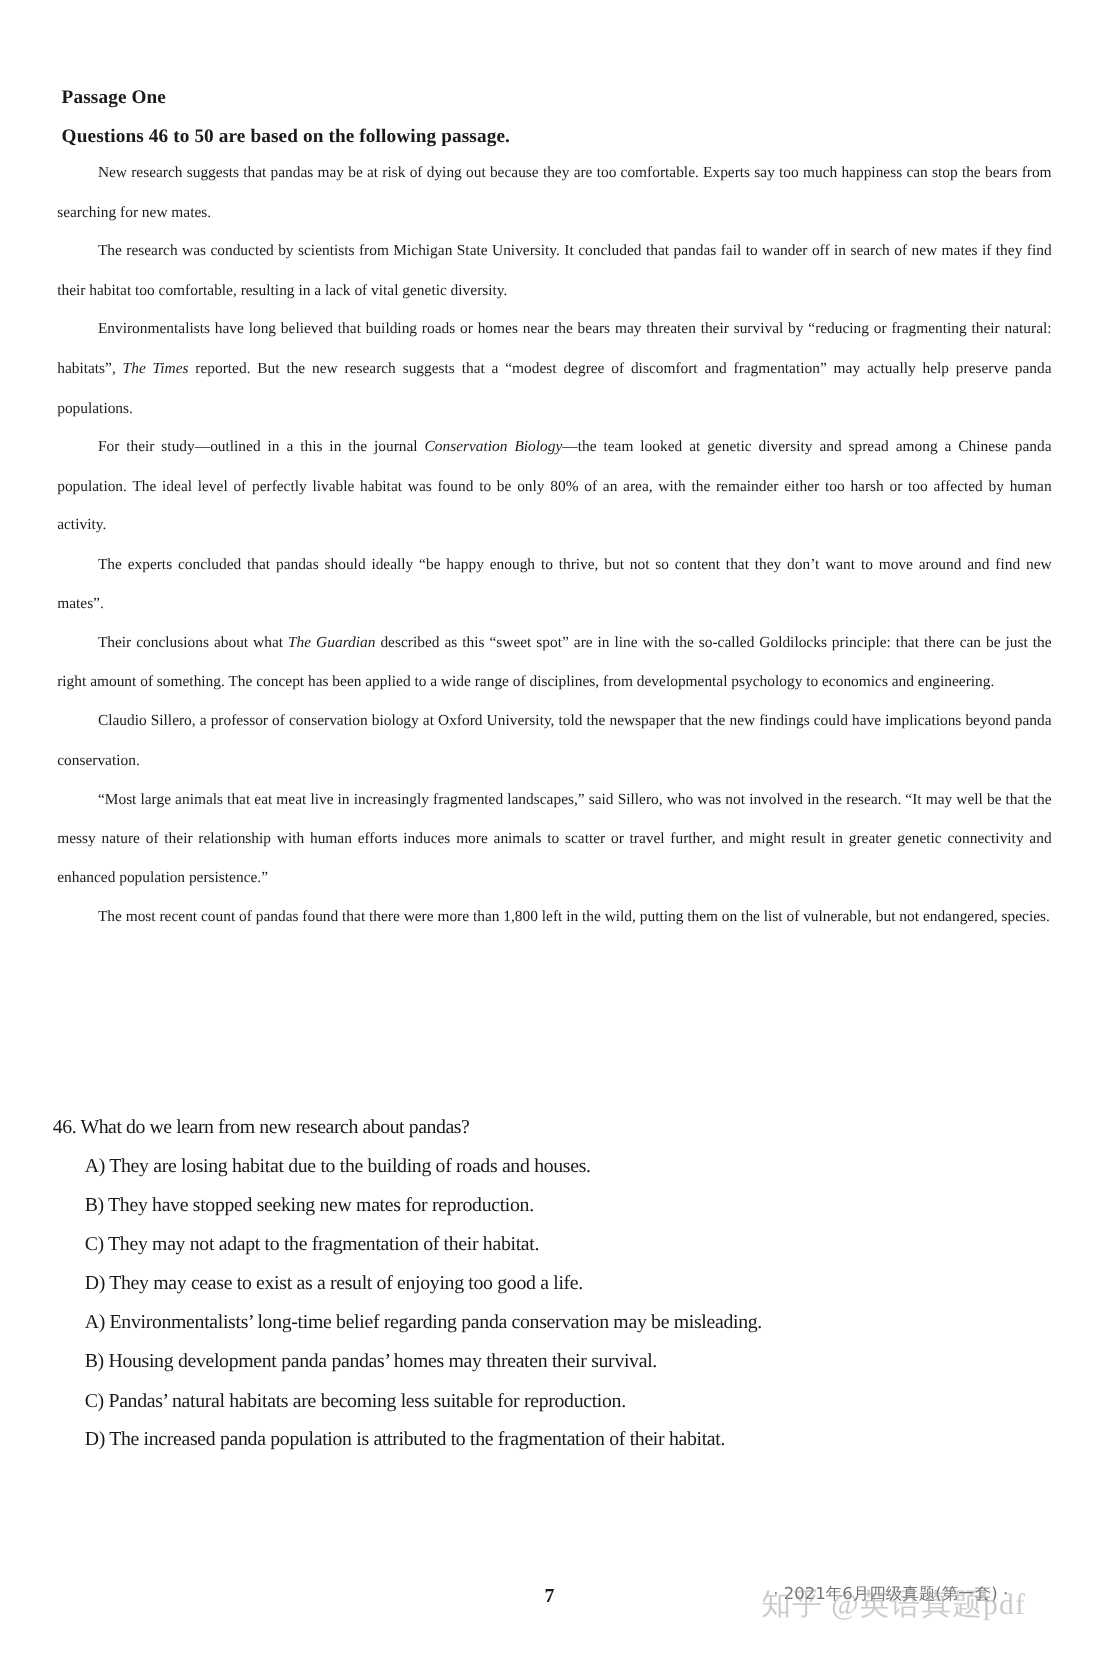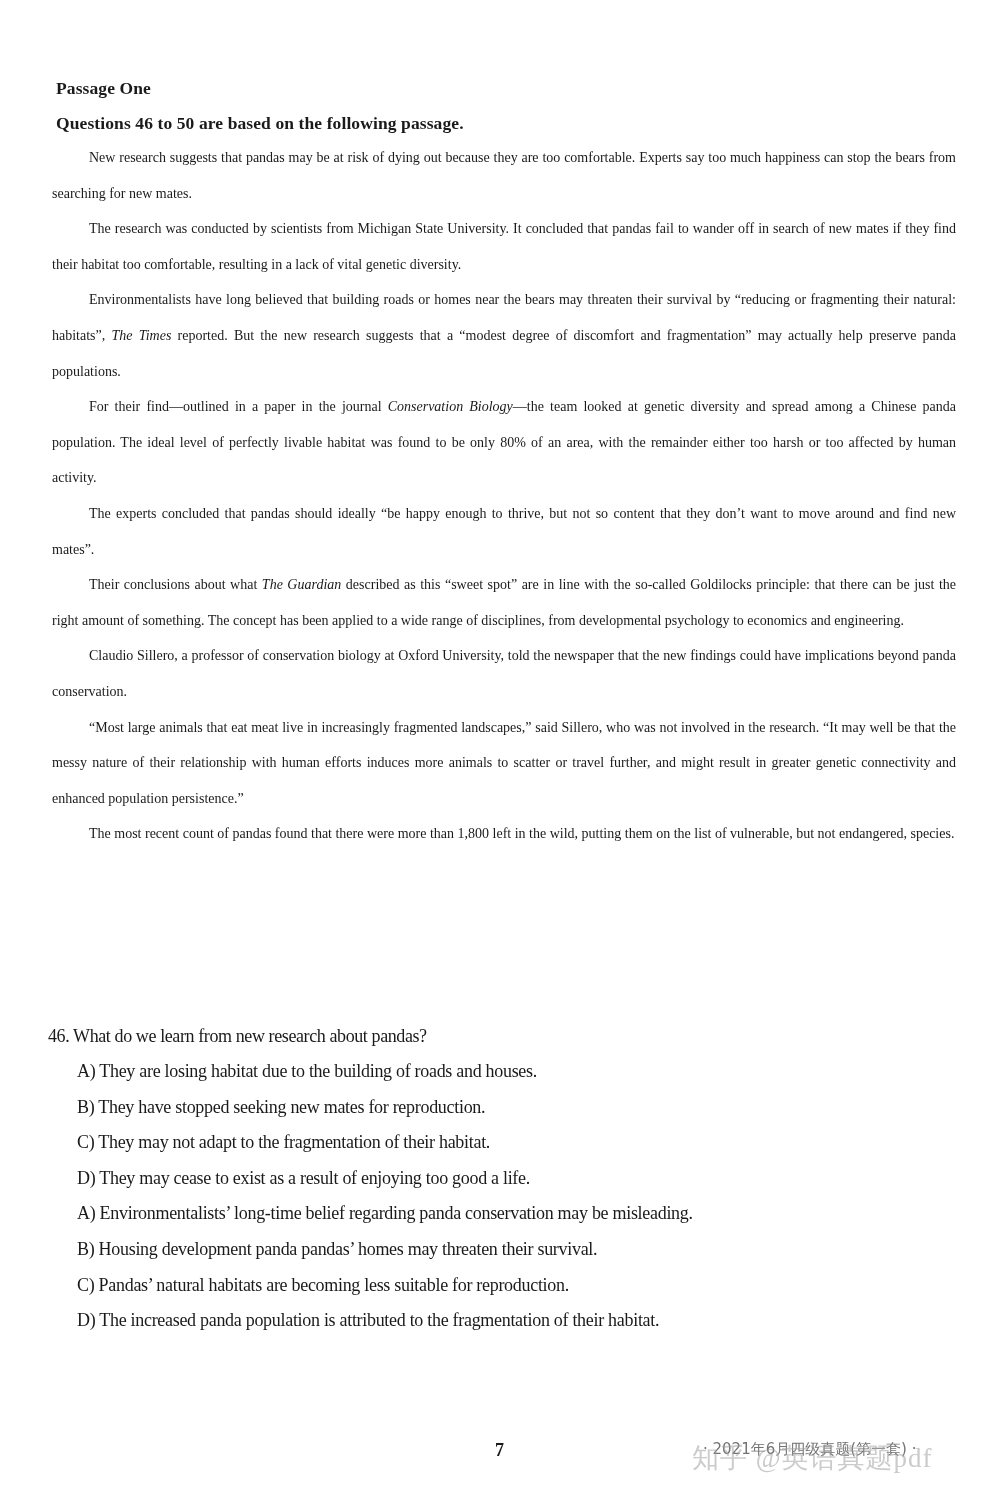--- a/index.html
+++ b/index.html
@@ -37,21 +37,20 @@
       text-align: justify;
       text-indent: 37px;
     }
     .para i { font-style: italic; }
     .questions {
       position: absolute;
       left: 48px;
       top: 1006px;
       width: 900px;
       font-size: 18px;
-      margin-top: 12px;
     }
     .q-stem {
       line-height: 36px;
       height: 36px;
       white-space: nowrap;
       letter-spacing: -0.4px;
     }
     .q-option {
       padding-left: 29px;
       line-height: 35.6px;
@@ -91,21 +90,21 @@
 
 <div class="page">
 
   <div class="heading" style="top:78px;">Passage One</div>
   <div class="heading" style="top:113px;">Questions 46 to 50 are based on the following passage.</div>
 
   <div class="passage">
     <p class="para"><span>New research suggests that pandas may be at risk of dying out because they are too comfortable. Experts say too much happiness can stop the bears from searching for new mates.</span></p>
     <p class="para"><span>The research was conducted by scientists from Michigan State University. It concluded that pandas fail to wander off in search of new mates if they find their habitat too comfortable, resulting in a lack of vital genetic diversity.</span></p>
     <p class="para"><span>Environmentalists have long believed that building roads or homes near the bears may threaten their survival by “reducing or fragmenting their natural: habitats”, </span><i>The Times</i><span> reported. But the new research suggests that a “modest degree of discomfort and fragmentation” may actually help preserve panda populations.</span></p>
-    <p class="para"><span>For their find—outlined in a paper in the journal </span><i>Conservation Biology</i><span>—the team looked at genetic diversity and spread among a Chinese panda population. The ideal level of perfectly livable habitat was found to be only 80% of an area, with the remainder either too harsh or too affected by human activity.</span></p>
+    <p class="para"><span>For their study—outlined in a this in the journal </span><i>Conservation Biology</i><span>—the team looked at genetic diversity and spread among a Chinese panda population. The ideal level of perfectly livable habitat was found to be only 80% of an area, with the remainder either too harsh or too affected by human activity.</span></p>
     <p class="para"><span>The experts concluded that pandas should ideally “be happy enough to thrive, but not so content that they don’t want to move around and find new mates”.</span></p>
     <p class="para"><span>Their conclusions about what </span><i>The Guardian</i><span> described as this “sweet spot” are in line with the so-called Goldilocks principle: that there can be just the right amount of something. The concept has been applied to a wide range of disciplines, from developmental psychology to economics and engineering.</span></p>
     <p class="para"><span>Claudio Sillero, a professor of conservation biology at Oxford University, told the newspaper that the new findings could have implications beyond panda conservation.</span></p>
     <p class="para"><span>“Most large animals that eat meat live in increasingly fragmented landscapes,” said Sillero, who was not involved in the research. “It may well be that the messy nature of their relationship with human efforts induces more animals to scatter or travel further, and might result in greater genetic connectivity and enhanced population persistence.”</span></p>
     <p class="para"><span>The most recent count of pandas found that there were more than 1,800 left in the wild, putting them on the list of vulnerable, but not endangered, species.</span></p>
   </div>
 
   <div class="questions">
     <div class="q-block">
       <div class="q-stem">46. What do we learn from new research about pandas?</div>

